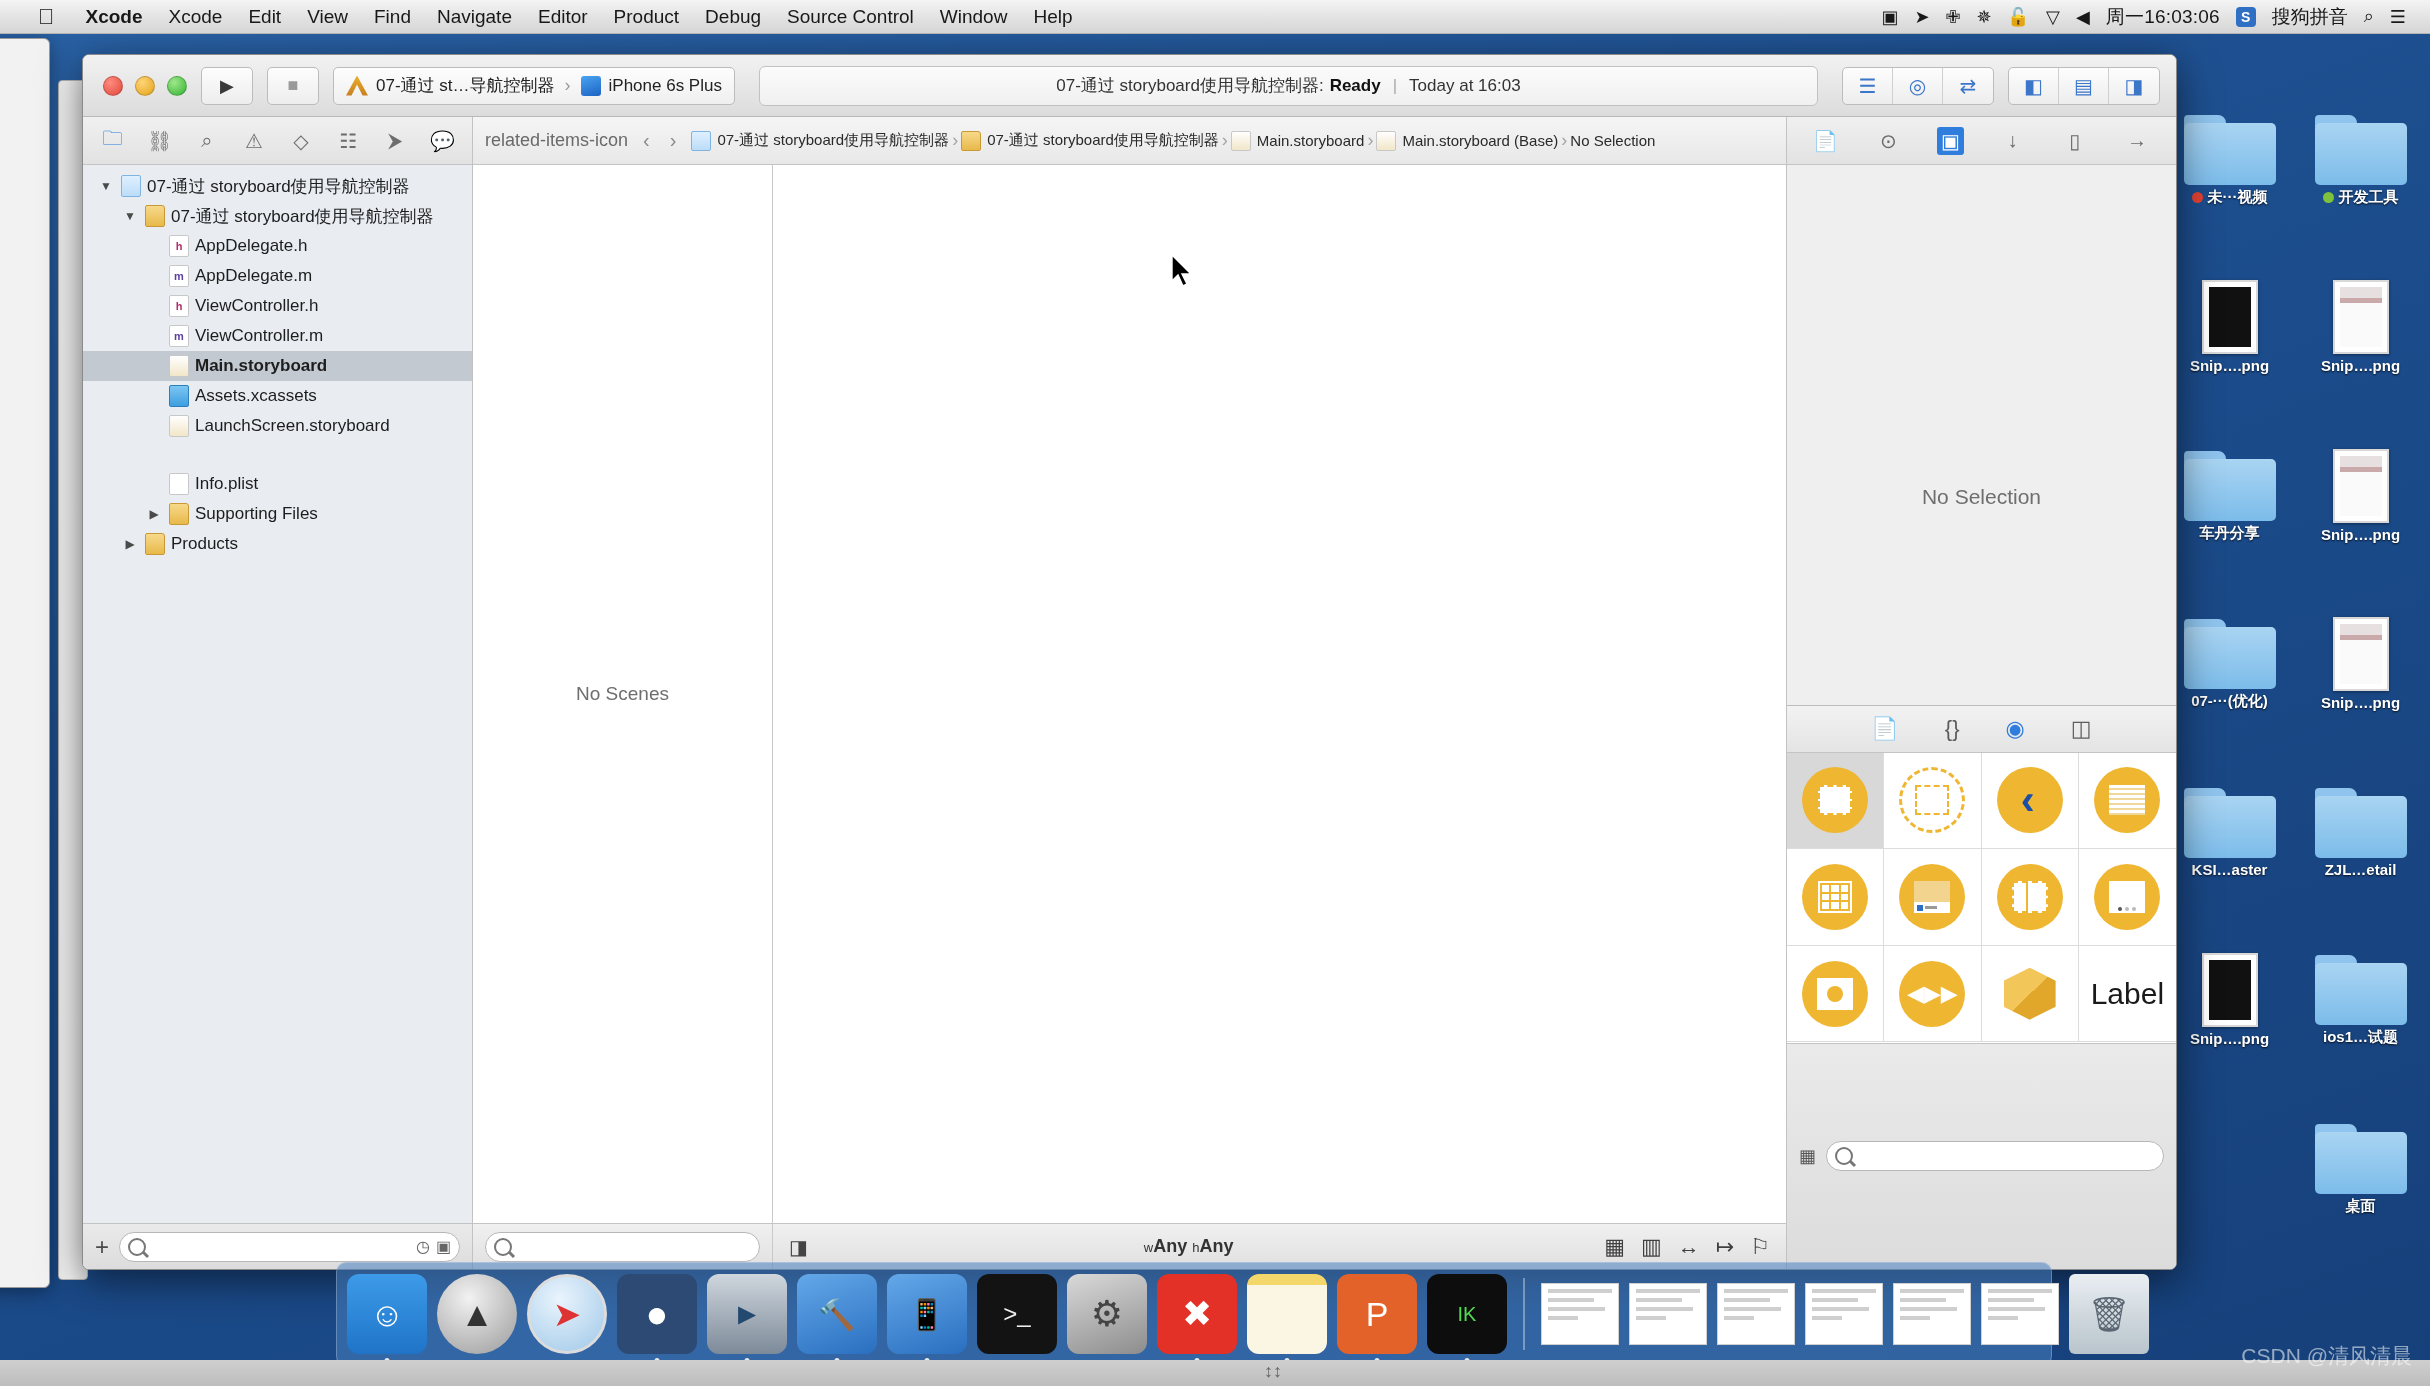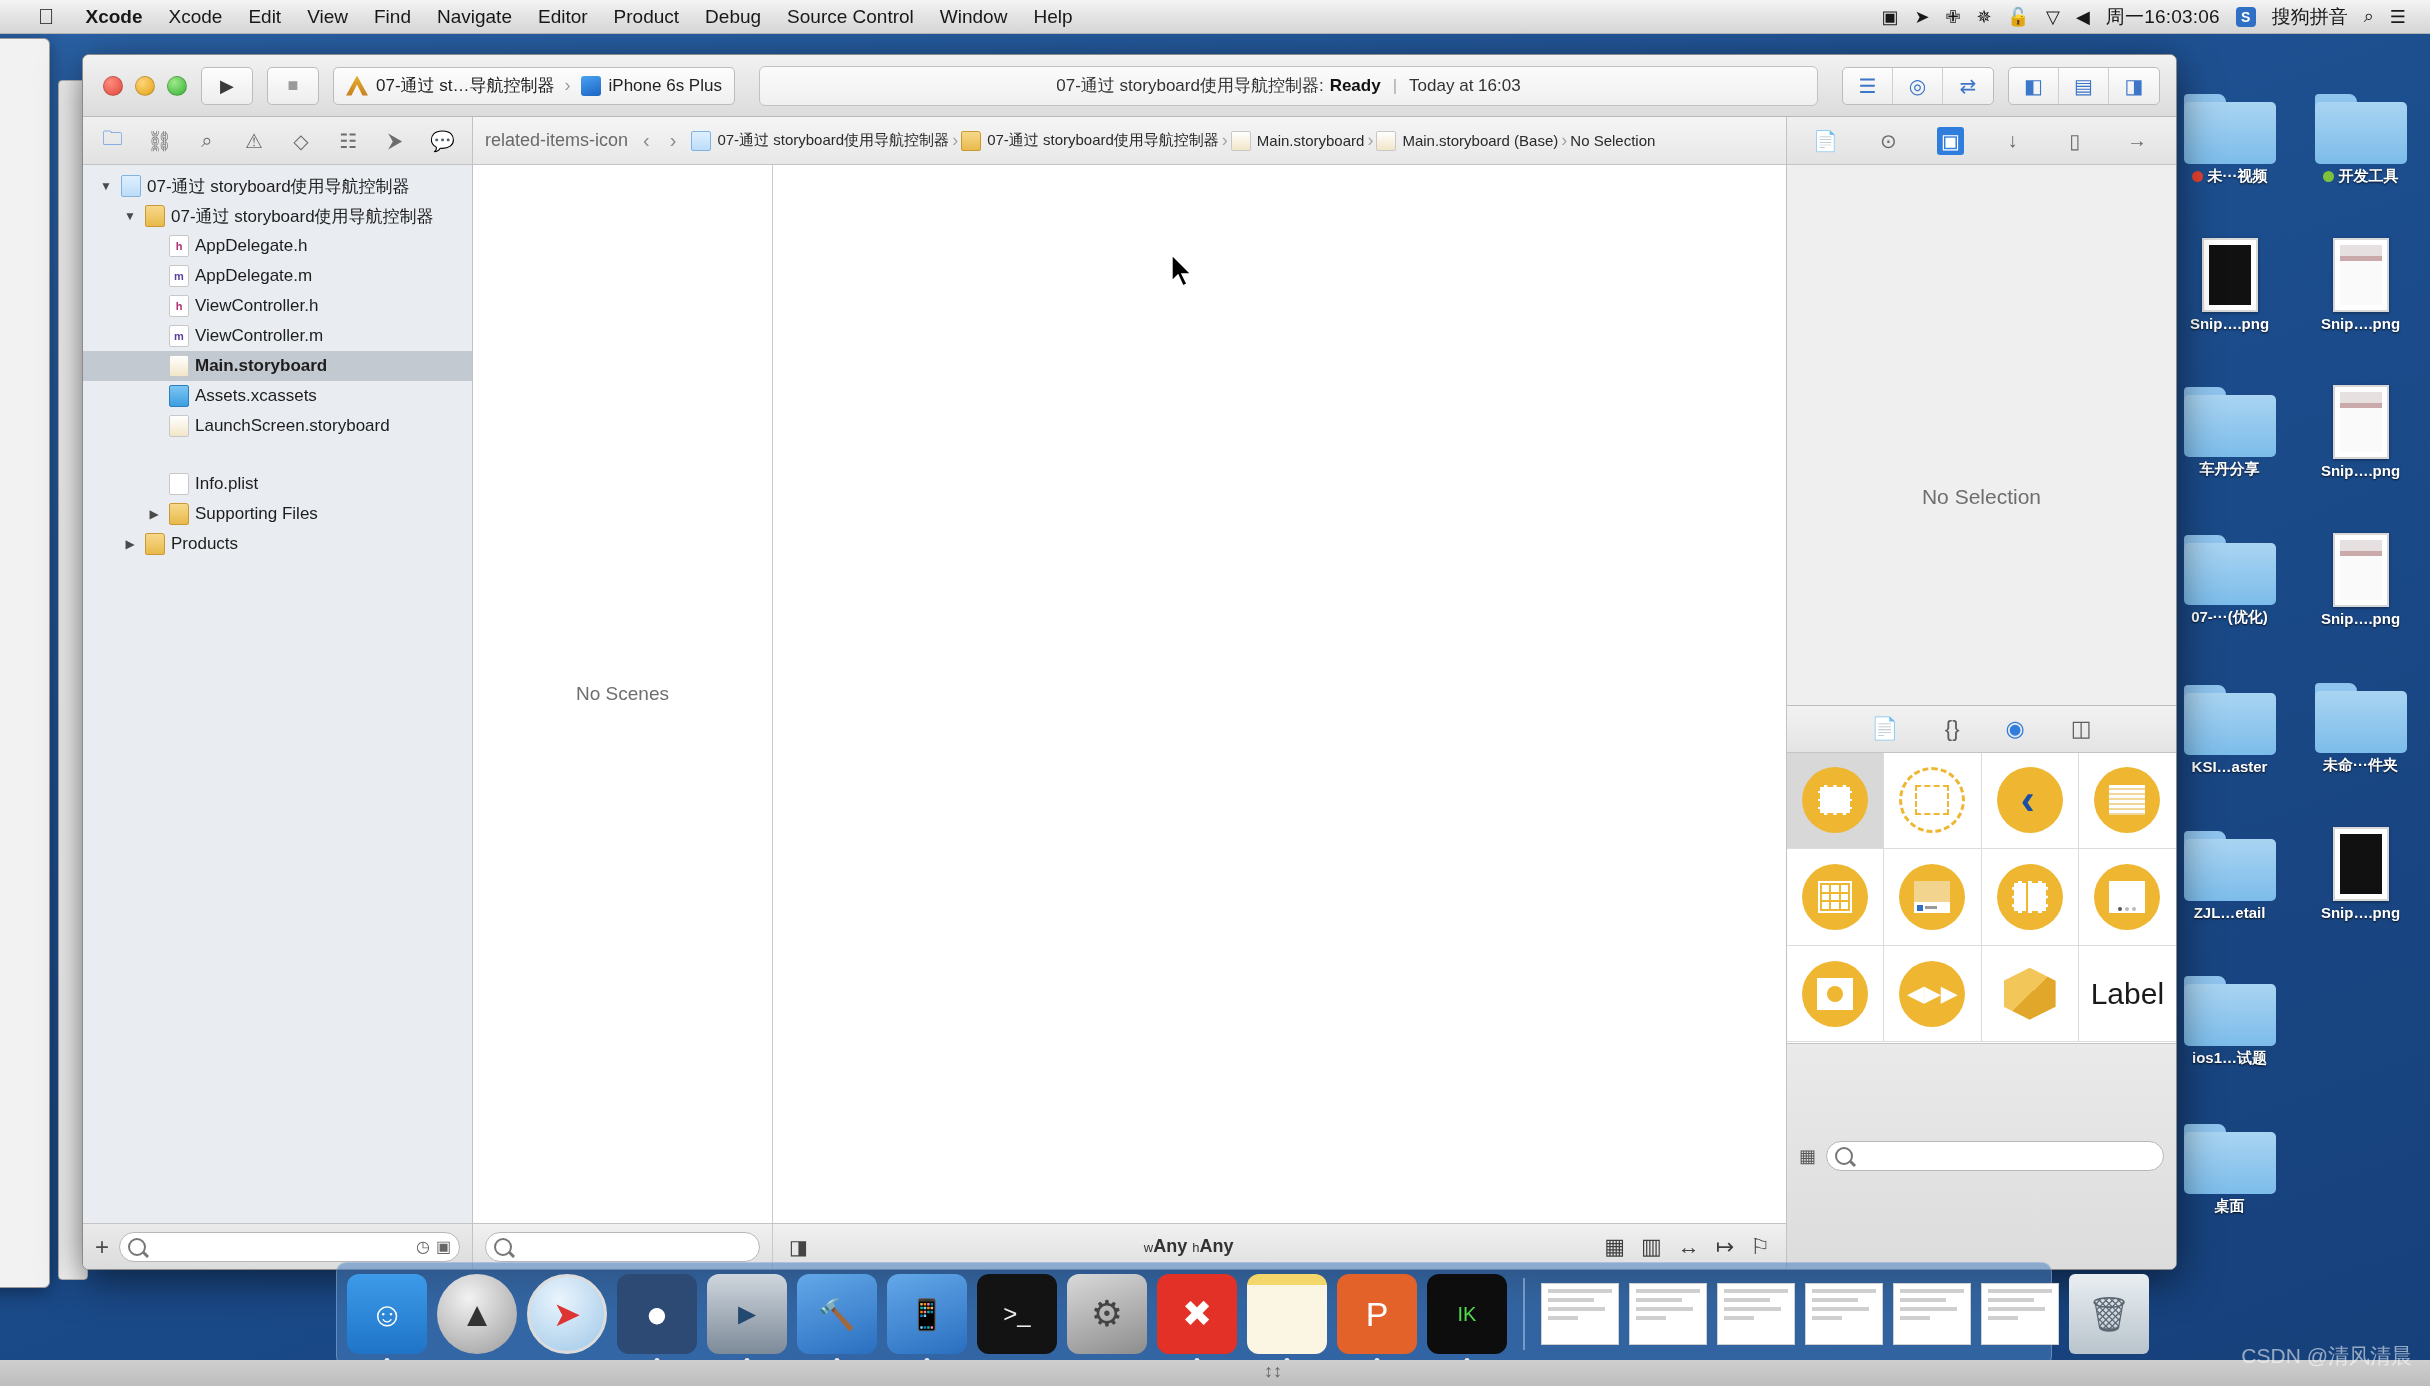--- a/index.html
+++ b/index.html
@@ -409,28 +409,20 @@
         <div class="lbl">
           <span>Snip….png</span>
         </div>
       </div>
       <div class="dicon">
         <div class="glyph">
           <div class="folder-ico"></div>
         </div>
         <div class="lbl">
           <span>KSI…aster</span>
-        </div>
-      </div>
-      <div class="dicon">
-        <div class="glyph">
-          <div class="folder-ico"></div>
-        </div>
-        <div class="lbl">
-          <span>未命···件夹</span>
         </div>
       </div>
       <div class="dicon">
         <div class="glyph">
           <div class="folder-ico"></div>
         </div>
         <div class="lbl">
           <span>ZJL…etail</span>
         </div>
       </div>

